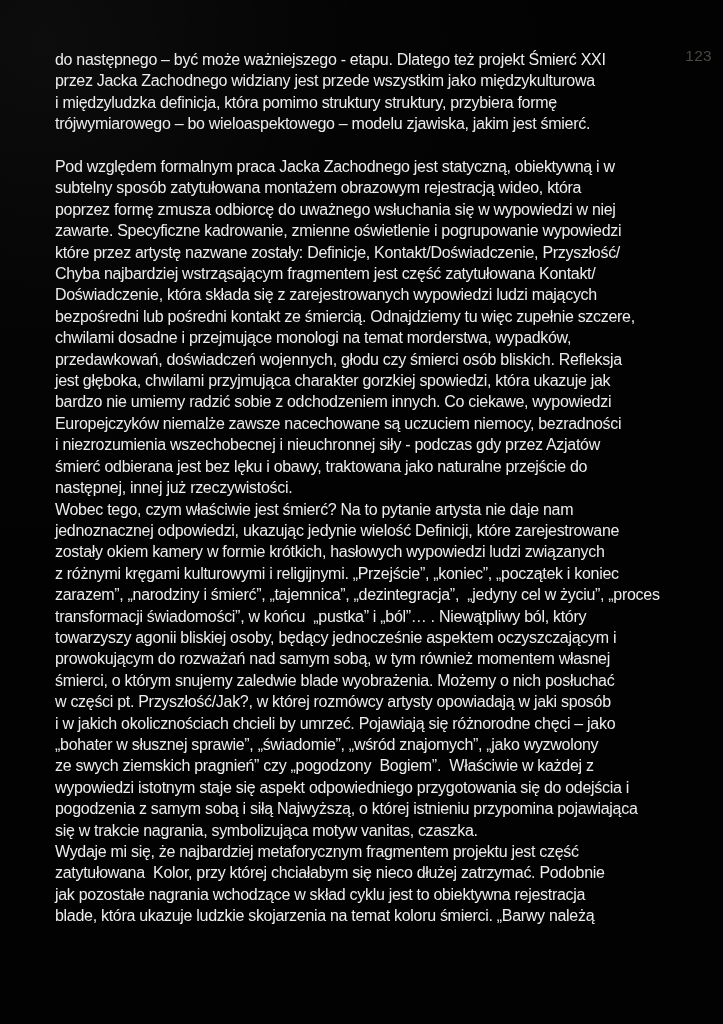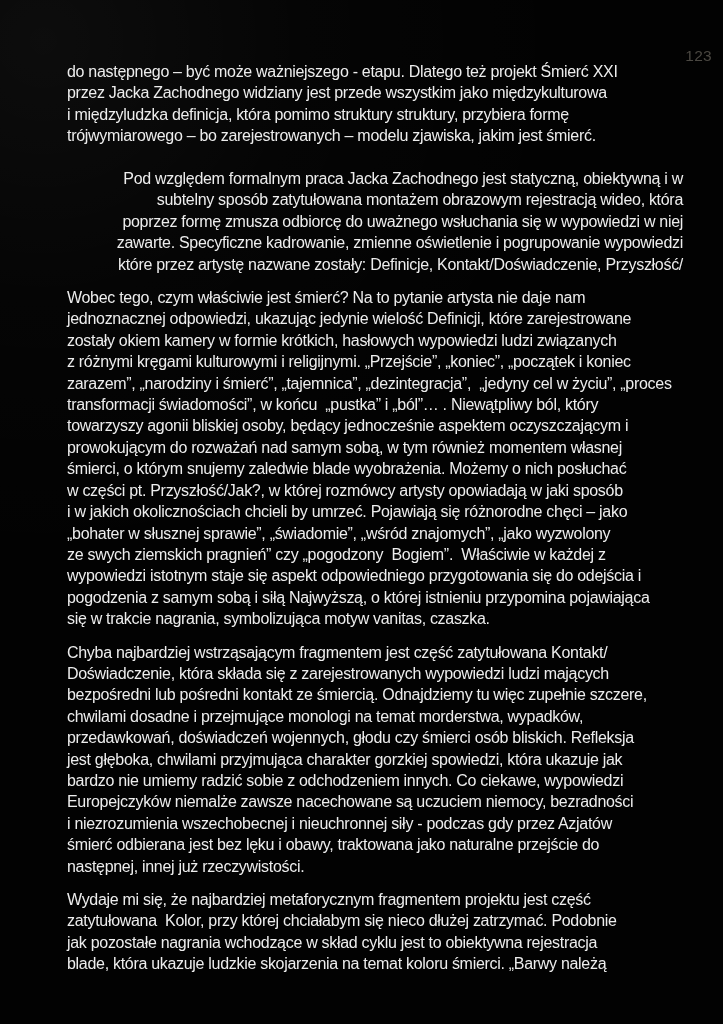--- a/index.html
+++ b/index.html
@@ -30,76 +30,76 @@
     position: absolute;
     left: 55px;
     top: 49px;
     width: 640px;
     color: #ededed;
     font-size: 16px;
     line-height: 21.4px;
     letter-spacing: -0.3px;
     font-weight: 400;
   }
-  .paragraph { margin: 12px; }
-  .paragraph.gap-before { margin-top: 21.4px; text-align: right; }
+  .paragraph { margin: 0; }
+  .paragraph.gap-before { margin-top: 21.4px; }
   .text-line {
     white-space: pre;
   }
 </style>
 </head>
 <body>
 
 <div class="page">
   <div class="page-number">123</div>
   <div class="text-column">
       <div class="paragraph">
         <div class="text-line">do następnego – być może ważniejszego - etapu. Dlatego też projekt Śmierć XXI</div>
         <div class="text-line">przez Jacka Zachodnego widziany jest przede wszystkim jako międzykulturowa</div>
         <div class="text-line">i międzyludzka definicja, która pomimo struktury struktury, przybiera formę</div>
-        <div class="text-line">trójwymiarowego – bo zarejestrowanych – modelu zjawiska, jakim jest śmierć.</div>
+        <div class="text-line">trójwymiarowego – bo wieloaspektowego – modelu zjawiska, jakim jest śmierć.</div>
       </div>
       <div class="paragraph gap-before">
         <div class="text-line">Pod względem formalnym praca Jacka Zachodnego jest statyczną, obiektywną i w</div>
         <div class="text-line">subtelny sposób zatytułowana montażem obrazowym rejestracją wideo, która</div>
         <div class="text-line">poprzez formę zmusza odbiorcę do uważnego wsłuchania się w wypowiedzi w niej</div>
         <div class="text-line">zawarte. Specyficzne kadrowanie, zmienne oświetlenie i pogrupowanie wypowiedzi</div>
         <div class="text-line">które przez artystę nazwane zostały: Definicje, Kontakt/Doświadczenie, Przyszłość/</div>
+      </div>
+      <div class="paragraph">
+        <div class="text-line">Chyba najbardziej wstrząsającym fragmentem jest część zatytułowana Kontakt/</div>
+        <div class="text-line">Doświadczenie, która składa się z zarejestrowanych wypowiedzi ludzi mających</div>
+        <div class="text-line">bezpośredni lub pośredni kontakt ze śmiercią. Odnajdziemy tu więc zupełnie szczere,</div>
+        <div class="text-line">chwilami dosadne i przejmujące monologi na temat morderstwa, wypadków,</div>
+        <div class="text-line">przedawkowań, doświadczeń wojennych, głodu czy śmierci osób bliskich. Refleksja</div>
+        <div class="text-line">jest głęboka, chwilami przyjmująca charakter gorzkiej spowiedzi, która ukazuje jak</div>
+        <div class="text-line">bardzo nie umiemy radzić sobie z odchodzeniem innych. Co ciekawe, wypowiedzi</div>
+        <div class="text-line">Europejczyków niemalże zawsze nacechowane są uczuciem niemocy, bezradności</div>
+        <div class="text-line">i niezrozumienia wszechobecnej i nieuchronnej siły - podczas gdy przez Azjatów</div>
+        <div class="text-line">śmierć odbierana jest bez lęku i obawy, traktowana jako naturalne przejście do</div>
+        <div class="text-line">następnej, innej już rzeczywistości.</div>
       </div>
       <div class="paragraph">
         <div class="text-line">Wobec tego, czym właściwie jest śmierć? Na to pytanie artysta nie daje nam</div>
         <div class="text-line">jednoznacznej odpowiedzi, ukazując jedynie wielość Definicji, które zarejestrowane</div>
         <div class="text-line">zostały okiem kamery w formie krótkich, hasłowych wypowiedzi ludzi związanych</div>
         <div class="text-line">z różnymi kręgami kulturowymi i religijnymi. „Przejście”, „koniec”, „początek i koniec</div>
         <div class="text-line">zarazem”, „narodziny i śmierć”, „tajemnica”, „dezintegracja”,  „jedyny cel w życiu”, „proces</div>
         <div class="text-line">transformacji świadomości”, w końcu  „pustka” i „ból”… . Niewątpliwy ból, który</div>
         <div class="text-line">towarzyszy agonii bliskiej osoby, będący jednocześnie aspektem oczyszczającym i</div>
         <div class="text-line">prowokującym do rozważań nad samym sobą, w tym również momentem własnej</div>
         <div class="text-line">śmierci, o którym snujemy zaledwie blade wyobrażenia. Możemy o nich posłuchać</div>
         <div class="text-line">w części pt. Przyszłość/Jak?, w której rozmówcy artysty opowiadają w jaki sposób</div>
         <div class="text-line">i w jakich okolicznościach chcieli by umrzeć. Pojawiają się różnorodne chęci – jako</div>
         <div class="text-line">„bohater w słusznej sprawie”, „świadomie”, „wśród znajomych”, „jako wyzwolony</div>
         <div class="text-line">ze swych ziemskich pragnień” czy „pogodzony  Bogiem”.  Właściwie w każdej z</div>
         <div class="text-line">wypowiedzi istotnym staje się aspekt odpowiedniego przygotowania się do odejścia i</div>
         <div class="text-line">pogodzenia z samym sobą i siłą Najwyższą, o której istnieniu przypomina pojawiająca</div>
         <div class="text-line">się w trakcie nagrania, symbolizująca motyw vanitas, czaszka.</div>
       </div>
       <div class="paragraph">
-        <div class="text-line">Chyba najbardziej wstrząsającym fragmentem jest część zatytułowana Kontakt/</div>
-        <div class="text-line">Doświadczenie, która składa się z zarejestrowanych wypowiedzi ludzi mających</div>
-        <div class="text-line">bezpośredni lub pośredni kontakt ze śmiercią. Odnajdziemy tu więc zupełnie szczere,</div>
-        <div class="text-line">chwilami dosadne i przejmujące monologi na temat morderstwa, wypadków,</div>
-        <div class="text-line">przedawkowań, doświadczeń wojennych, głodu czy śmierci osób bliskich. Refleksja</div>
-        <div class="text-line">jest głęboka, chwilami przyjmująca charakter gorzkiej spowiedzi, która ukazuje jak</div>
-        <div class="text-line">bardzo nie umiemy radzić sobie z odchodzeniem innych. Co ciekawe, wypowiedzi</div>
-        <div class="text-line">Europejczyków niemalże zawsze nacechowane są uczuciem niemocy, bezradności</div>
-        <div class="text-line">i niezrozumienia wszechobecnej i nieuchronnej siły - podczas gdy przez Azjatów</div>
-        <div class="text-line">śmierć odbierana jest bez lęku i obawy, traktowana jako naturalne przejście do</div>
-        <div class="text-line">następnej, innej już rzeczywistości.</div>
-      </div>
-      <div class="paragraph">
         <div class="text-line">Wydaje mi się, że najbardziej metaforycznym fragmentem projektu jest część</div>
         <div class="text-line">zatytułowana  Kolor, przy której chciałabym się nieco dłużej zatrzymać. Podobnie</div>
         <div class="text-line">jak pozostałe nagrania wchodzące w skład cyklu jest to obiektywna rejestracja</div>
         <div class="text-line">blade, która ukazuje ludzkie skojarzenia na temat koloru śmierci. „Barwy należą</div>
       </div>
     </div>
 </div>
 
 </body></html>

